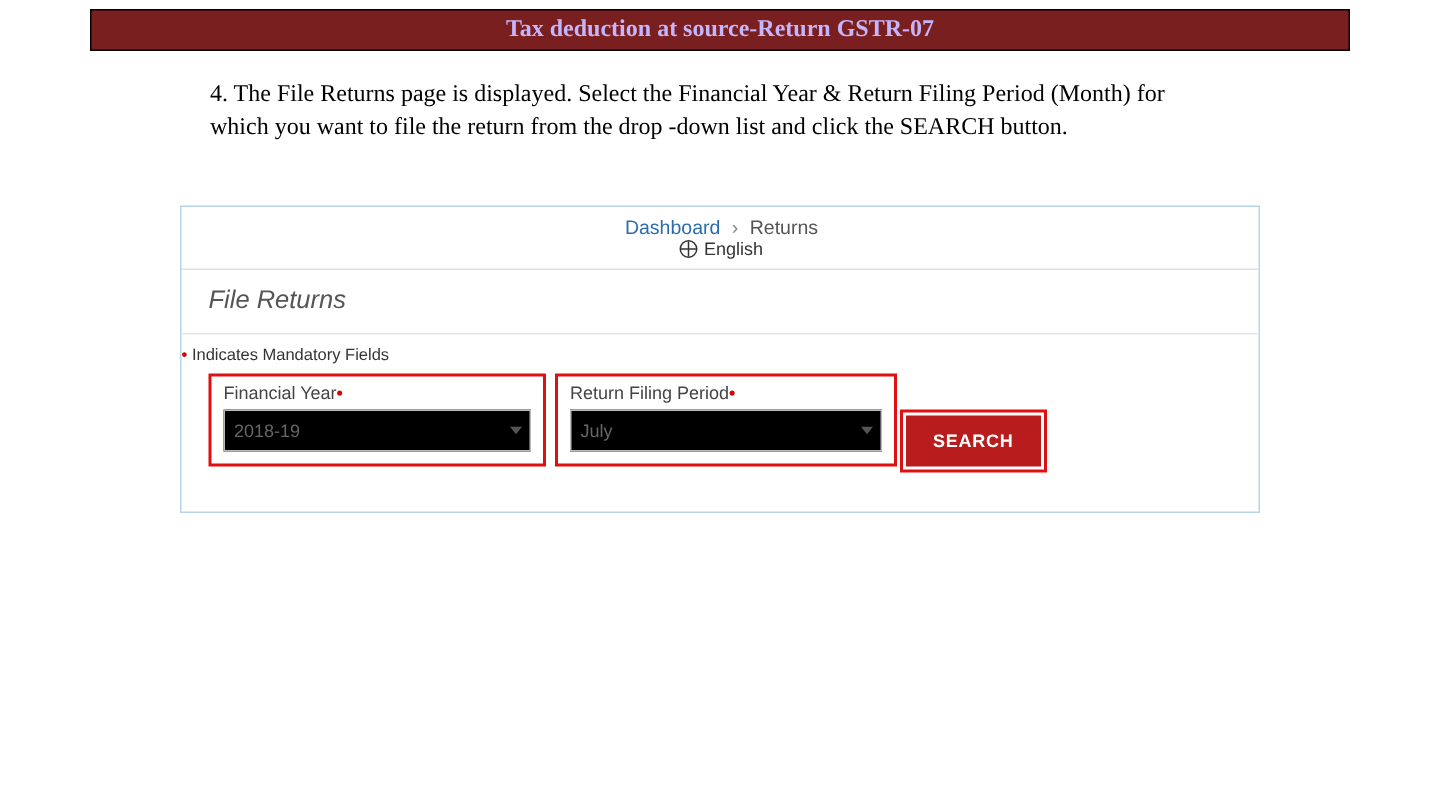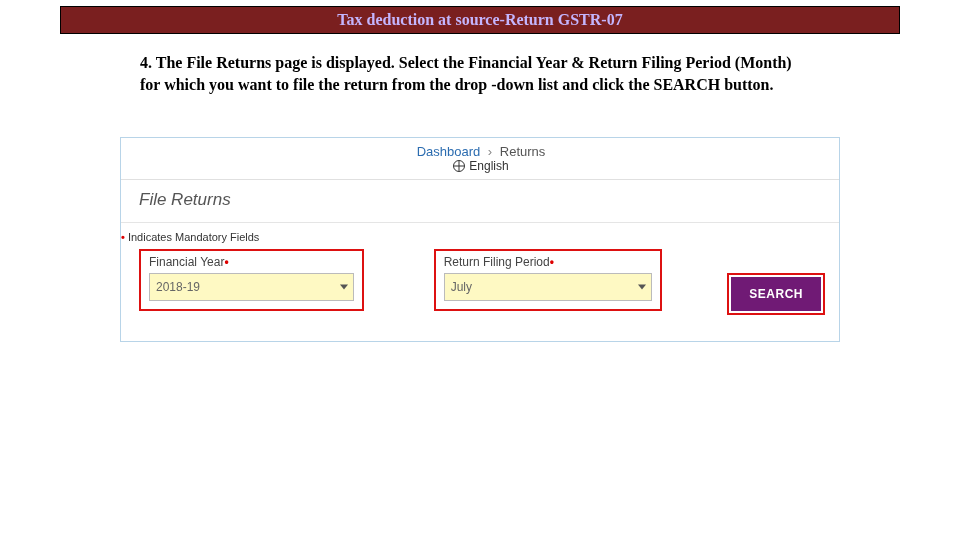--- a/index.html
+++ b/index.html
@@ -10,21 +10,21 @@
       border: 1px solid #000;
       color: #c4b5fd;
       font-weight: bold;
       font-size: 16px;
       text-align: center;
       padding: 4px 0;
       margin: 6px 60px 0 60px;
     }
     
     .instruction {
-      font-weight: bold;
+      font-weight: normal;
       font-size: 16px;
       line-height: 1.4;
       padding: 18px 150px 0 140px;
       color: #000;
     }
     
     .app-panel {
       margin: 40px 120px 0 120px;
       border: 1px solid #b8d4e8;
       background: #fff;
@@ -66,57 +66,56 @@
       color: #333;
       padding: 8px 24px 0 0;
     }
     .req { color: #d00; font-weight: bold; }
     
     .form-row {
       display: flex;
       gap: 6px;
       padding: 6px 18px 0 18px;
       align-items: flex-end;
-      justify-content: space-between;
     }
     
     .field-group {
       border: 2px solid #d11;
       padding: 4px 8px 8px 8px;
       width: 225px;
     }
     .field-group.period { width: 228px; }
     
     .field-label { font-size: 12px; color: #444; margin-bottom: 4px; }
     
     .select-box {
       width: 100%;
       border: 1px solid #bbb;
-      background: #fef9c3;
+      background: #000000;
       color: #666;
       font-size: 12px;
       padding: 6px 6px;
       appearance: none;
       position: relative;
     }
     .select-wrap { position: relative; }
     .select-wrap::after {
       content: '';
       position: absolute;
       right: 6px;
       top: 50%;
       transform: translateY(-50%);
       border-left: 4px solid transparent;
       border-right: 4px solid transparent;
       border-top: 5px solid #555;
       pointer-events: none;
     }
     
     .search-btn {
-      background: #701a75;
+      background: #b91c1c;
       color: #fff;
       border: none;
       font-size: 12px;
       font-weight: bold;
       padding: 10px 18px;
       letter-spacing: 0.5px;
       outline: 2px solid #d11;
       outline-offset: 2px;
       cursor: pointer;
     }

